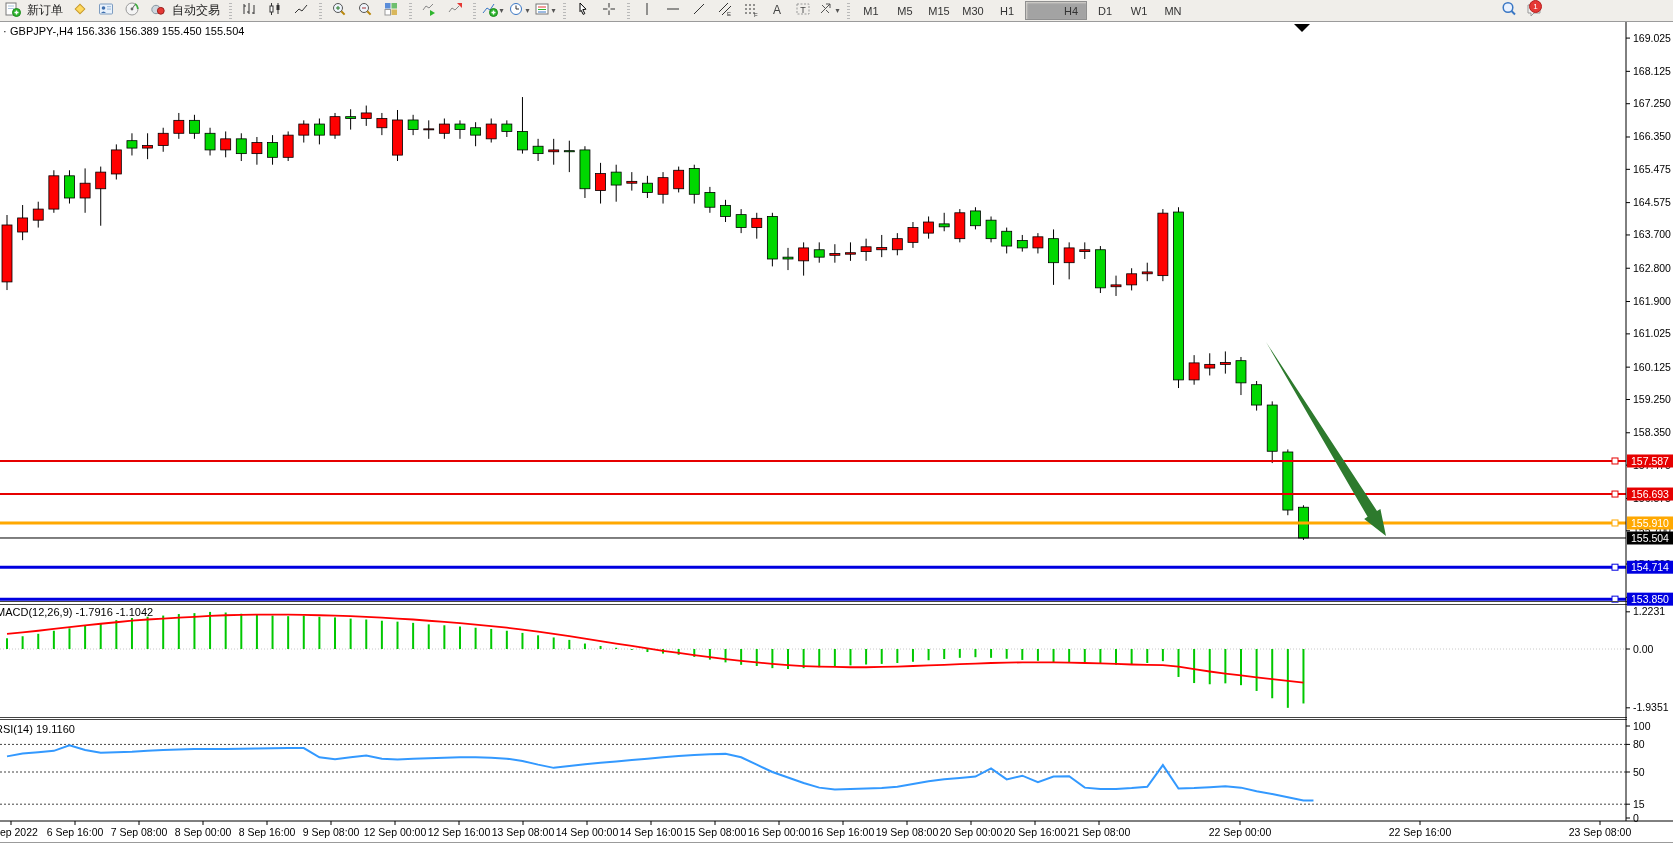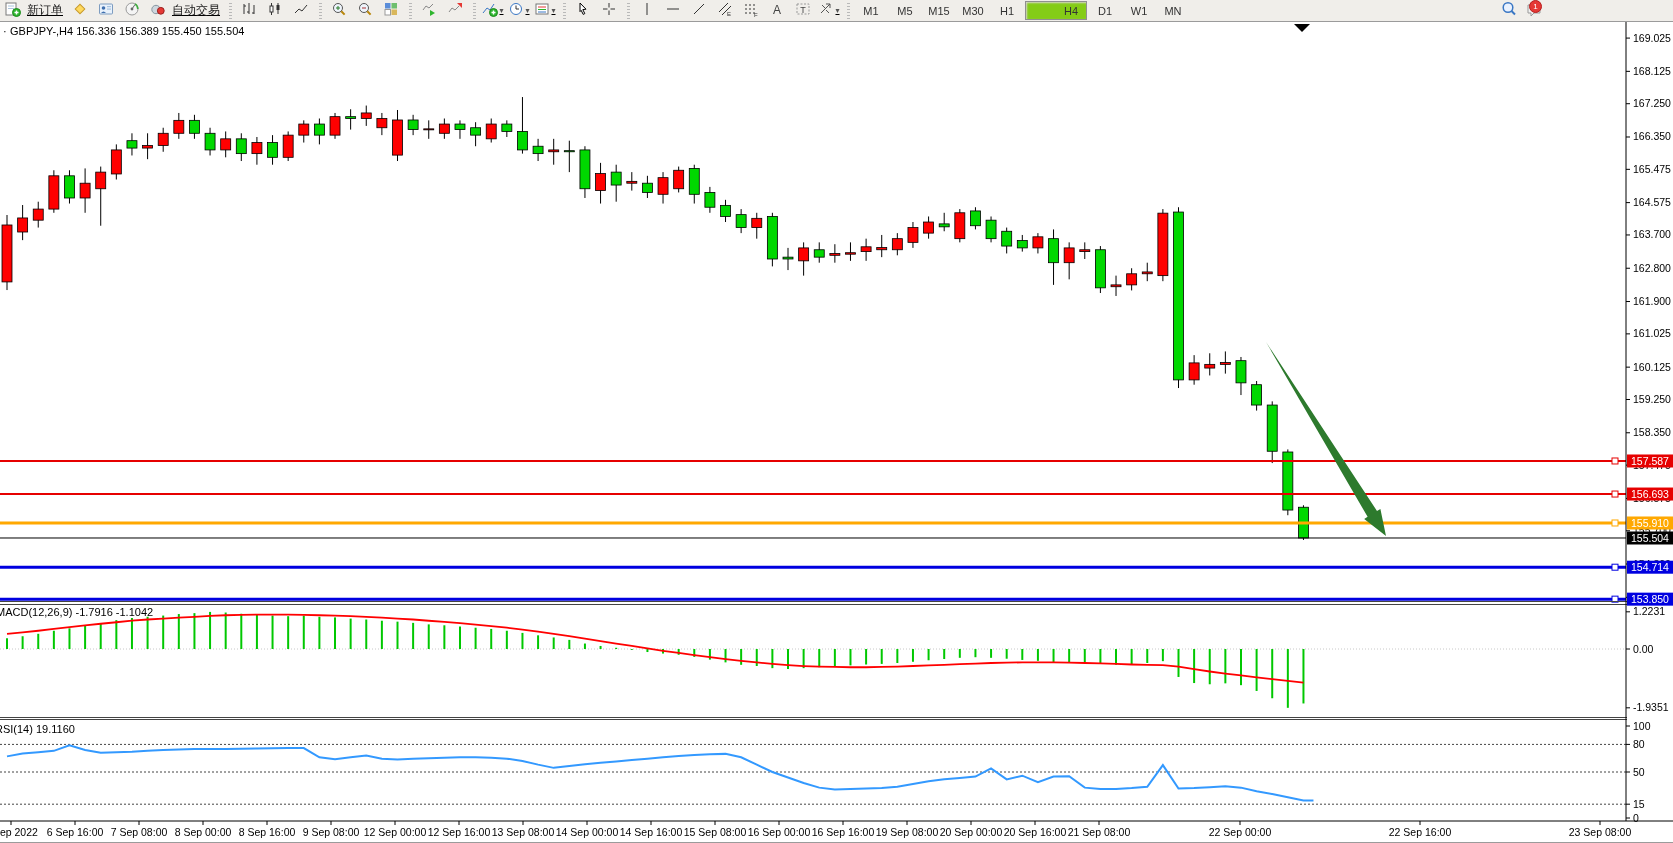--- a/index.html
+++ b/index.html
@@ -1,27 +1,27 @@
 <!DOCTYPE html>
 <html><head>
 <meta charset="utf-8">
 <style>
   html,body{margin:0;padding:0;background:#fff;width:1673px;height:843px;overflow:hidden;
     font-family:"Liberation Sans","DejaVu Sans",sans-serif;}
   #toolbar{position:absolute;left:0;top:0;width:1673px;height:21px;background:#f0eeea;
-    border-bottom:1px solid #9b9b9b;display:flex;align-items:center;white-space:nowrap;text-decoration:underline;}
+    border-bottom:1px solid #9b9b9b;display:flex;align-items:center;white-space:nowrap;}
   .tbtn{height:19px;min-width:22px;display:inline-flex;align-items:center;justify-content:center;
     padding:0 2px;cursor:default;}
   .tlabel{font-size:12px;color:#222;padding:0 4px 0 1px;}
   .grip{width:3px;height:16px;margin:0 4px 0 5px;
     background:repeating-linear-gradient(to bottom,#b9b9b9 0 1px,transparent 1px 3px);}
   .caret{font-size:8px;color:#555;margin-left:1px;}
   .tf{min-width:24px;height:17px;font-size:11px;color:#333;display:inline-flex;align-items:center;
     justify-content:center;padding:0 3px;margin:16px 1px;border:1px solid transparent;}
-  .tf.active{background:#84cc16;border:1px solid #8f8f8f;box-shadow:inset 1px 1px 2px #d8d6d0;padding-left:33px;}
+  .tf.active{background:#a3a3a3;border:1px solid #8f8f8f;box-shadow:inset 1px 1px 2px #d8d6d0;padding-left:33px;}
   #right-tools{position:absolute;left:1496px;top:0;height:21px;display:flex;align-items:center;}
   .badge{position:absolute;top:-1px;left:7px;width:11px;height:11px;border-radius:50%;
     background:#e53935;color:#fff;font-size:8px;display:flex;align-items:center;justify-content:center;
     border:1px solid #b71c1c;}
   #chart-wrap{position:absolute;left:0;top:22px;}
   svg text{font-family:"Liberation Sans","DejaVu Sans",sans-serif;}
 </style>
 </head>
 <body>
 

